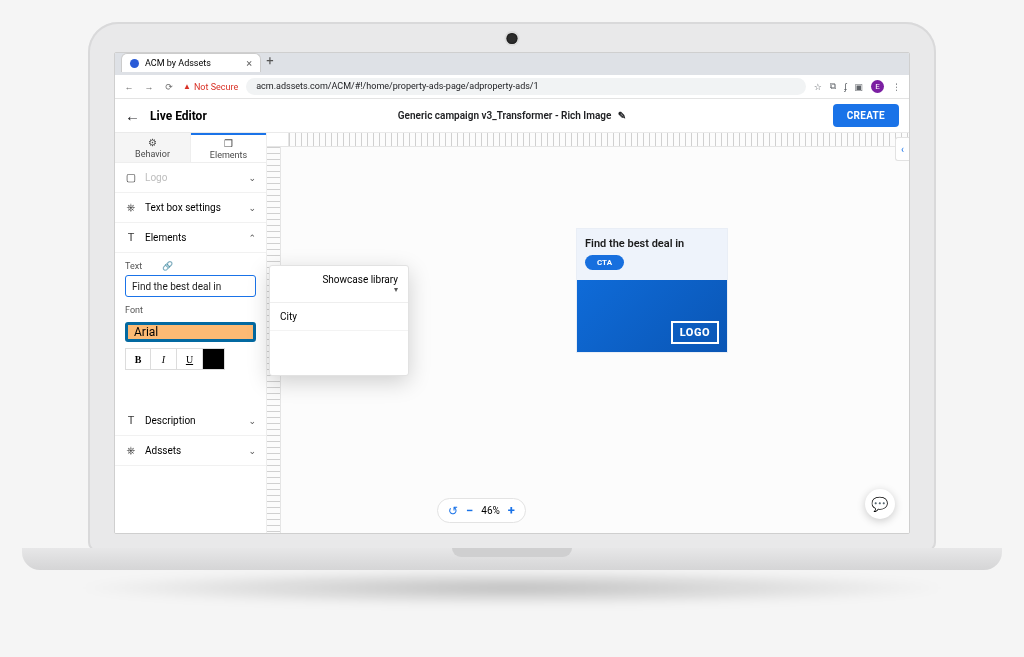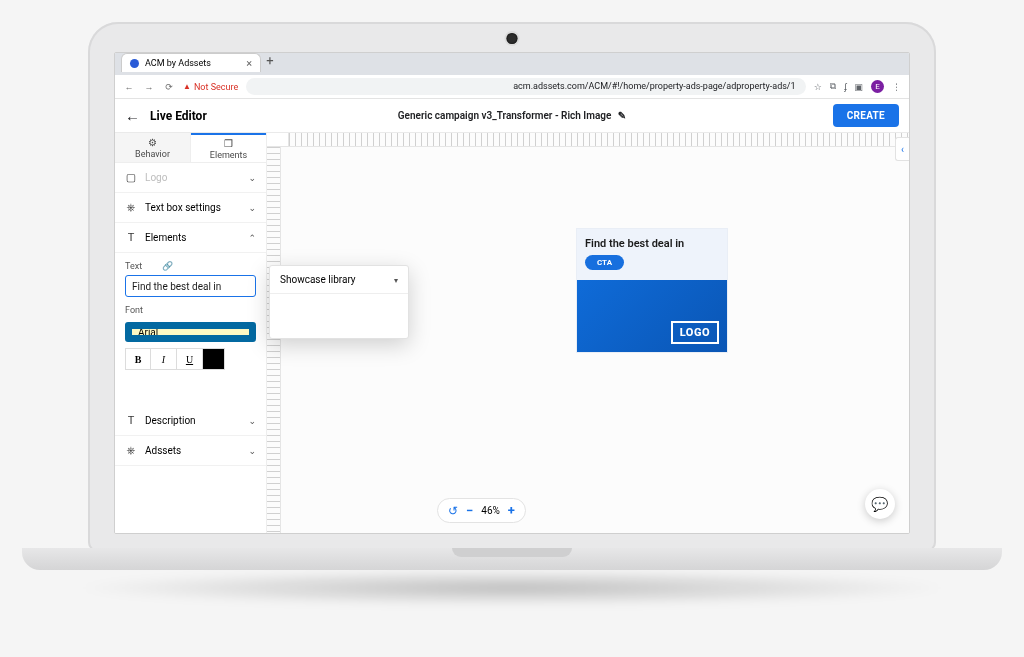--- a/index.html
+++ b/index.html
@@ -54,21 +54,21 @@
 .newtab{ width:18px; text-align:center; font-size:13px; color:#555; padding-bottom:2px;}
 .addrbar{
   height:24px; background:#fff; border-bottom:1px solid #e3e3e3;
   display:flex; align-items:center; gap:8px; padding:0 8px; font-size:9px; color:#555;
 }
 .nav-icn{ width:12px; text-align:center; color:#6b6b6b; }
 .notsecure{ color:#d93025; display:flex; align-items:center; gap:3px;}
 .notsecure::before{ content:"▲"; font-size:8px;}
 .url-field{
   flex:1; background:#f1f3f4; border-radius:11px; height:17px; line-height:17px;
-  padding:0 10px; color:#202124; overflow:hidden; white-space:nowrap;text-align:right;
+  padding:0 10px; color:#202124; overflow:hidden; white-space:nowrap;
 }
 .addr-right{ display:flex; gap:8px; align-items:center; color:#5f6368; }
 .addr-right .avatar{ width:13px;height:13px;border-radius:50%;background:#7b1fa2;color:#fff;font-size:8px;display:flex;align-items:center;justify-content:center;}
 
 
 .appbar{
   height:34px; border-bottom:1px solid #eaeaea; display:flex; align-items:center;
   padding:0 10px; gap:10px;
 }
 .back-arrow{ font-size:15px; color:#202124; }
@@ -110,22 +110,22 @@
 .row-icn{ width:12px; text-align:center; color:#333; font-size:11px; }
 
 .headline-body{ padding:8px 10px; }
 .fld-label{ font-size:9px; color:#555; display:flex; align-items:center; gap:20px; margin-bottom:4px;}
 .linkicn{ font-size:9px; color:#888;}
 .txt-input{
   width:100%; height:22px; border:1px solid #1a73e8; border-radius:3px;
   padding:0 6px; font-size:10px; color:#1a1a1a; outline:none;
 }
 .font-sel{
-  width:100%; height:20px; border:7px solid #0369a1; border-radius:3px;
-  padding:0 6px; font-size:10px; margin-top:3px; background:#fef9c3;
+  width:100%; height:20px; border:3px solid #0369a1; border-radius:3px;
+  padding:0 6px; font-size:12px; margin-top:3px; background:#fdba74;
 }
 .fmt-row{ display:flex; margin-top:6px; }
 .fmt-btn{
   width:26px; height:22px; border:1px solid #dcdcdc; background:#fff;
   display:flex; align-items:center; justify-content:center; font-size:10px; font-family:Georgia,serif;
 }
 .fmt-btn + .fmt-btn{ border-left:none; }
 .fmt-btn.bold{ font-weight:700;}
 .fmt-btn.ital{ font-style:italic;}
 .fmt-btn.und{ text-decoration:underline;}
@@ -134,21 +134,21 @@
 }
 
 
 .popover{
   position:absolute; left:154px; top:132px; width:140px;
   background:#fff; border:1px solid #e2e2e2; border-radius:3px;
   box-shadow:0 6px 22px rgba(0,0,0,0.18); z-index:20; font-size:10px;
 }
 .pop-head{
   display:flex; align-items:flex-end; justify-content:space-between;
-  padding:8px 10px; border-bottom:1px solid #eee;
+  padding:8px 10px; border-bottom:1px solid #eee;flex-direction:column;
 }
 .pop-head .car{ font-size:8px; color:#555;}
 .pop-item{ padding:8px 10px; border-bottom:1px solid #f3f3f3;}
 .pop-body{ height:44px;}
 
 
 .canvas-wrap{ flex:1; position:relative; background:#fcfcfc; }
 .ruler-h{
   position:absolute; left:22px; right:0; top:0; height:14px;
   background:repeating-linear-gradient(to right,#d0d0d0 0,#d0d0d0 1px,transparent 1px,transparent 6px);
@@ -337,20 +337,21 @@
           <div class="fab">
             <span>💬</span>
           </div>
         </div>
 
         <div class="popover">
           <div class="pop-head">
             <span>Showcase library</span>
             <span class="car">▾</span>
           </div>
+          <div class="pop-item">City</div>
           <div class="pop-body"></div>
         </div>
 
       </div>
 
     </div>
   </div>
   <div class="base"></div>
 </div>
 

